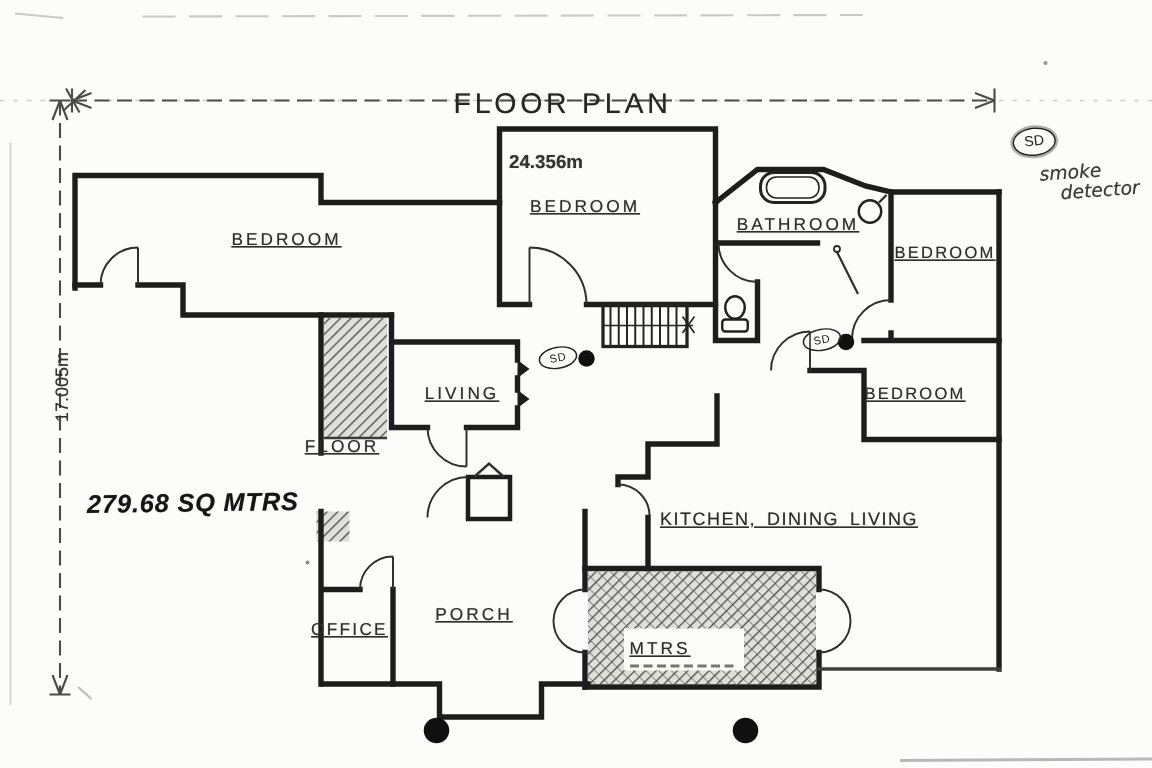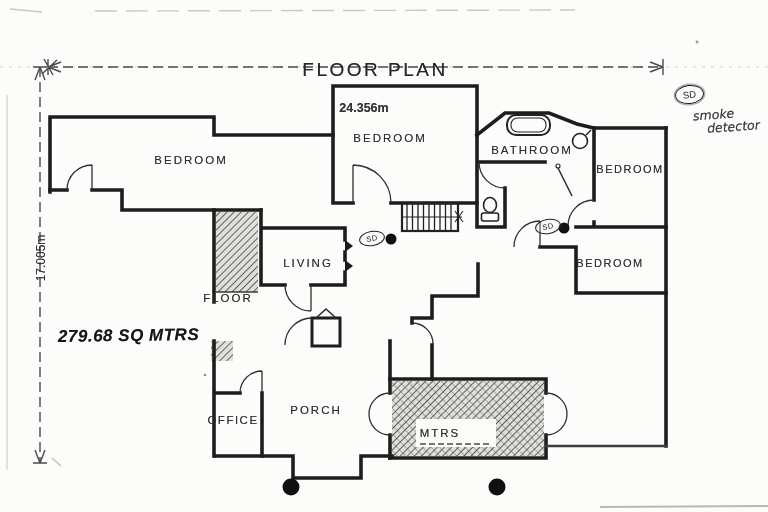--- a/index.html
+++ b/index.html
@@ -1,20 +1,20 @@
 <!DOCTYPE html>
 <html><head>
 <meta charset="utf-8">
 <style>
   html,body{margin:0;padding:0;background:#ffffff;}
   .page{position:relative;width:768px;height:512px;background:#fcfcfa;overflow:hidden;
         font-family:"Liberation Sans",sans-serif;}
   .lbl{position:absolute;transform:translate(-50%,-50%);color:#2e2e2e;white-space:nowrap;
        text-shadow:0 0 .6px rgba(40,40,40,.55);}
-  .room{font-size:11.5px;letter-spacing:2px;}
+  .room{font-size:11.5px;letter-spacing:2px;text-decoration:underline;}
   .title{font-size:19px;letter-spacing:2.5px;color:#262626;}
   .dimw{font-size:12.5px;font-weight:bold;color:#333;}
   .dimh{font-size:12px;color:#333;transform:translate(-50%,-50%) rotate(-90deg);}
   .area{font-size:17px;font-style:italic;font-weight:bold;letter-spacing:.5px;color:#161616;
         transform:translate(0,-50%) rotate(-.8deg);}
   .hand{font-family:"DejaVu Sans",sans-serif;font-style:italic;color:#3a3a3a;font-size:12.5px;
         transform:rotate(-4deg);}
   .sd{position:absolute;border:1.5px solid #222;border-radius:50%;color:#222;
       display:flex;align-items:center;justify-content:center;background:rgba(252,252,250,.2);}
   .sd-s{width:24px;height:13px;font-size:7.5px;letter-spacing:.5px;transform:rotate(-10deg);}
@@ -146,20 +146,21 @@
 
   <div class="lbl room" style="left:191px;top:160px;">BEDROOM</div>
   <div class="lbl room" style="left:390px;top:138px;">BEDROOM</div>
   <div class="lbl room" style="left:532px;top:150px;">BATHROOM</div>
   <div class="lbl room" style="left:630px;top:169px;font-size:11px;letter-spacing:1.5px;">BEDROOM</div>
   <div class="lbl room" style="left:610px;top:263px;font-size:11px;letter-spacing:1.5px;">BEDROOM</div>
   <div class="lbl room" style="left:308px;top:263px;">LIVING</div>
   <div class="lbl room" style="left:228px;top:298px;">FLOOR</div>
   <div class="lbl room" style="left:233px;top:420px;letter-spacing:1.5px;">OFFICE</div>
   <div class="lbl room" style="left:316px;top:410px;">PORCH</div>
+  <div class="lbl room" style="left:526px;top:346px;font-size:12px;letter-spacing:1px;word-spacing:3px;">KITCHEN, DINING LIVING</div>
   <div class="lbl room" style="left:440px;top:433px;">MTRS</div>
 
   <div class="sd sd-s" style="left:359px;top:231px;">SD</div>
   <div class="sd sd-s" style="left:535px;top:219px;">SD</div>
 
   <div class="sd sd-l" style="left:675px;top:85px;">SD</div>
   <div class="lbl hand" style="left:693px;top:107px;">smoke</div>
   <div class="lbl hand" style="left:707px;top:119px;">detector</div>
 
 </div>

